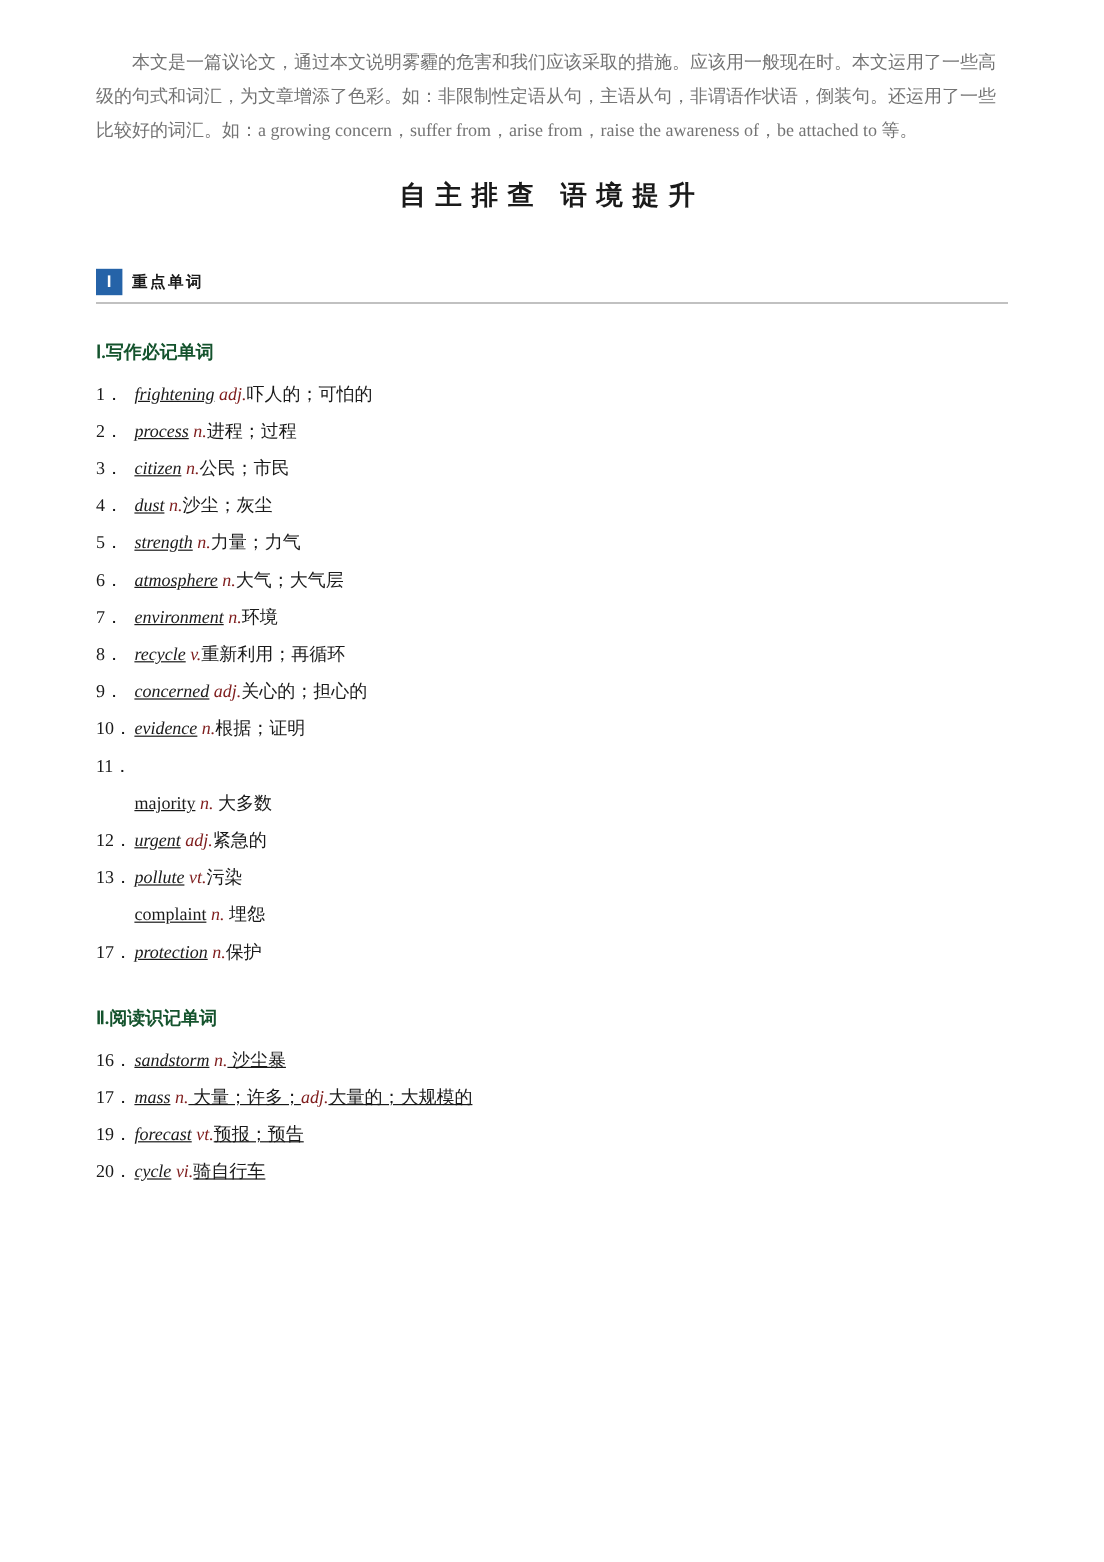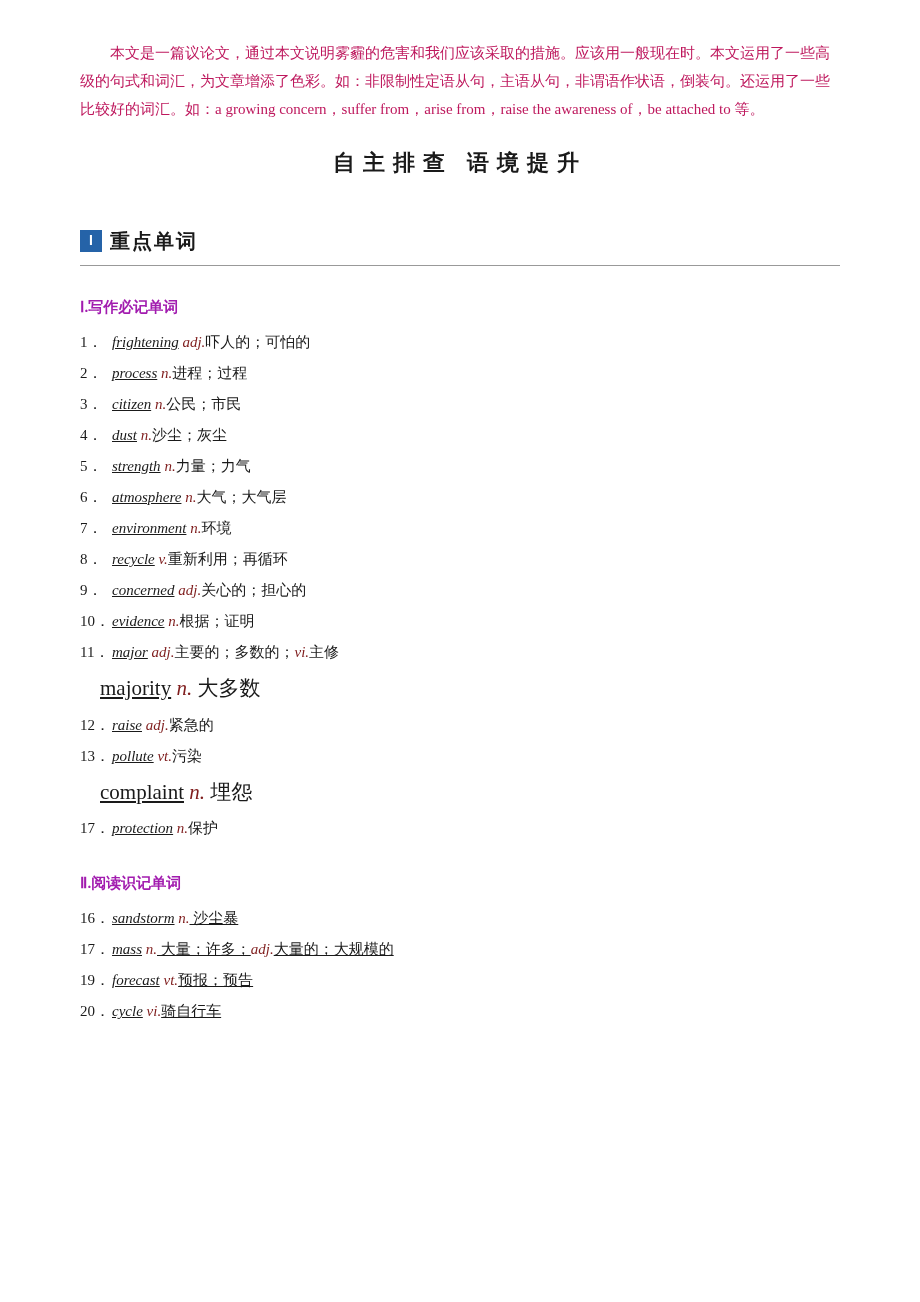--- a/index.html
+++ b/index.html
@@ -14,21 +14,21 @@
       color: #1a1a1a;
       width: 920px;
       min-height: 1302px;
       padding: 40px 80px 60px 80px;
       line-height: 1.8;
     }
     .intro-paragraph {
       text-indent: 2em;
       font-size: 15px;
       line-height: 1.85;
-      color: #be185d;
+      color: #737373;
     }
     .section-title {
       text-align: center;
       font-size: 22px;
       font-weight: bold;
       letter-spacing: 8px;
       margin: 20px 0 40px 0;
       color: #1a1a1a;
       font-family: "SimHei", "黑体", sans-serif;
     }
@@ -47,31 +47,31 @@
       color: white;
       font-weight: bold;
       font-size: 14px;
       width: 22px;
       height: 22px;
       margin-right: 8px;
       font-family: "SimHei", sans-serif;
       flex-shrink: 0;
     }
     .section-header-label {
-      font-size: 20px;
+      font-size: 13px;
       font-weight: bold;
       color: #1a1a1a;
       font-family: "SimHei", "黑体", sans-serif;
       letter-spacing: 2px;
     }
     .subsection-title {
       font-size: 15px;
       font-weight: bold;
       margin: 28px 0 8px 0;
-      color: #a21caf;
+      color: #14532d;
     }
     .vocab-list {
       list-style: none;
       padding: 0;
       margin: 0;
     }
     .vocab-item {
       display: flex;
       align-items: baseline;
       margin-bottom: 4px;
@@ -89,23 +89,23 @@
       color: #1a1a1a;
     }
     .vocab-pos {
       font-style: italic;
       color: #7f1d1d;
     }
     .vocab-def {
       color: #1a1a1a;
     }
     .vocab-extra {
-      margin-left: 20px;
+      margin-left: 32px;
       margin-bottom: 4px;
-      font-size: 21px;
+      font-size: 15px;
       line-height: 1.8;
     }
     .underline-text {
       text-decoration: underline;
     }
     
     .reading-def {
       text-decoration: underline;
       color: #1a1a1a;
     }
@@ -171,30 +171,29 @@
     <span><span class="vocab-word">concerned</span><span class="vocab-pos"> <em>adj.</em></span><span class="vocab-def">关心的；担心的</span></span>
   </li>
 
   <li class="vocab-item">
     <span class="vocab-num">10．</span>
     <span><span class="vocab-word">evidence</span><span class="vocab-pos"> <em>n.</em></span><span class="vocab-def">根据；证明</span></span>
   </li>
 
   <li class="vocab-item">
     <span class="vocab-num">11．</span>
-    <span><span class="vocab-word">major</span><span class="vocab-pos"> <em>adj.</em></span><span class="vocab-def">主要的；多数的；</span><span class="vocab-pos"><em>vi.</em></span><span class="vocab-def">主修</span></span>
   </li>
 
   <li class="vocab-extra">
     <span class="underline-text">majority</span><span class="vocab-pos"> <em>n.</em></span><span class="vocab-def">  大多数</span>
   </li>
 
   <li class="vocab-item">
     <span class="vocab-num">12．</span>
-    <span><span class="vocab-word">raise</span><span class="vocab-pos"> <em>adj.</em></span><span class="vocab-def">紧急的</span></span>
+    <span><span class="vocab-word">urgent</span><span class="vocab-pos"> <em>adj.</em></span><span class="vocab-def">紧急的</span></span>
   </li>
 
 
   <li class="vocab-item">
     <span class="vocab-num">13．</span>
     <span><span class="vocab-word">pollute</span><span class="vocab-pos"> <em>vt.</em></span><span class="vocab-def">污染</span></span>
   </li>
 
 
   <li class="vocab-extra">

